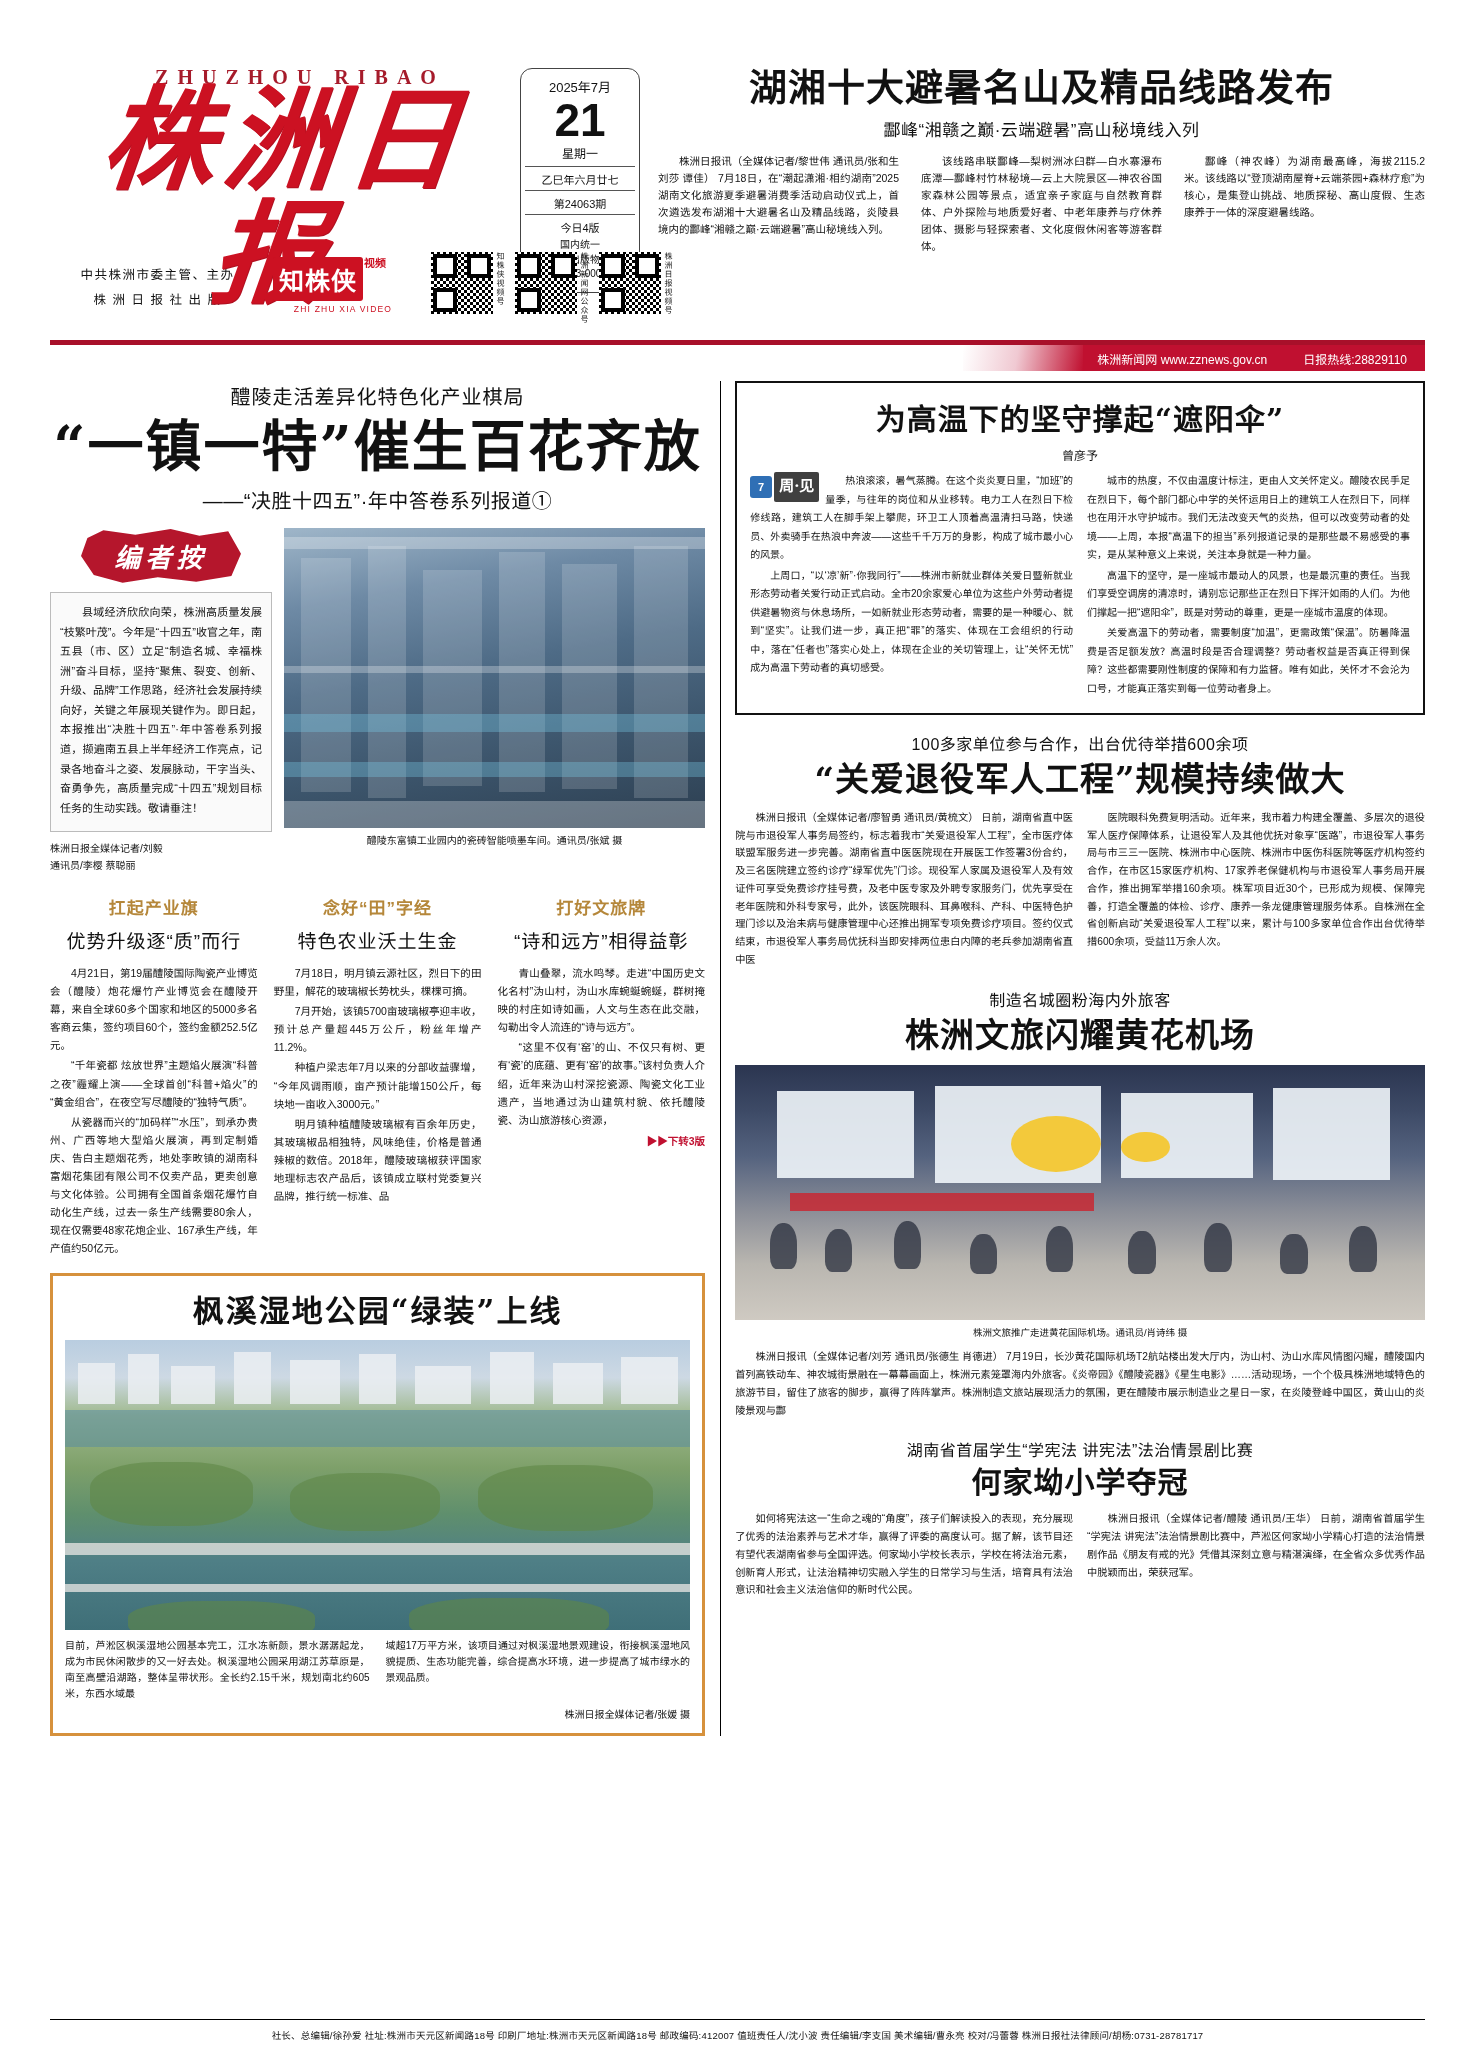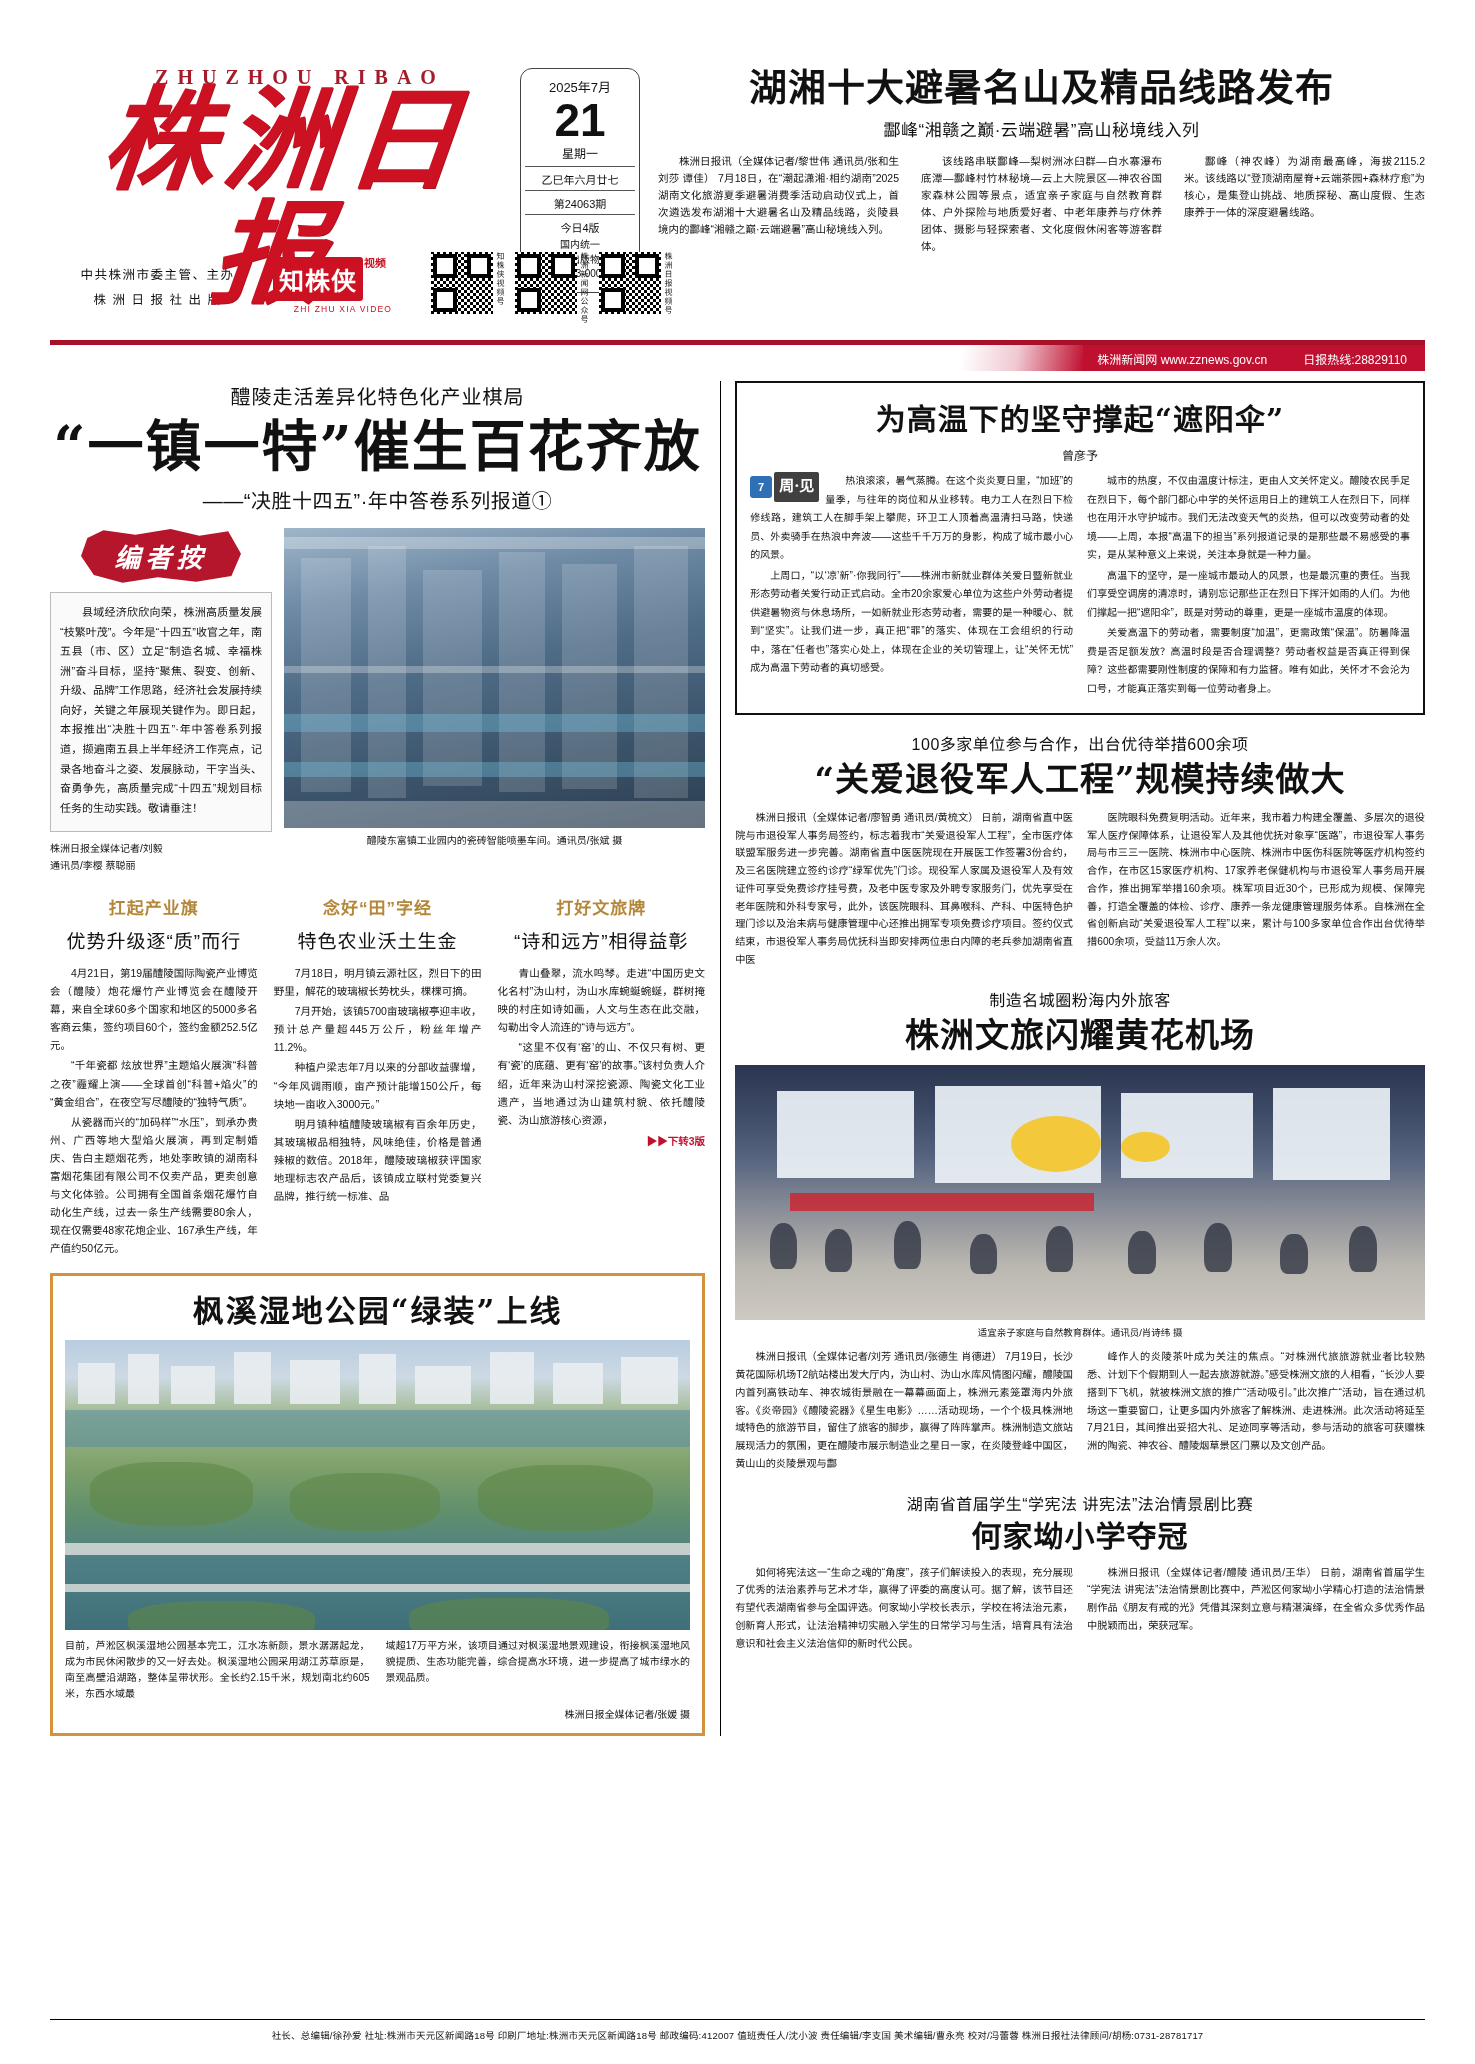--- a/index.html
+++ b/index.html
@@ -403,27 +403,24 @@
         <div class="rp-person" style="left:5%;top:62%;width:4%;height:18%"></div>
         <div class="rp-person" style="left:13%;top:64%;width:4%;height:17%"></div>
         <div class="rp-person" style="left:23%;top:61%;width:4%;height:19%"></div>
         <div class="rp-person" style="left:34%;top:66%;width:4%;height:16%"></div>
         <div class="rp-person" style="left:45%;top:63%;width:4%;height:18%"></div>
         <div class="rp-person" style="left:57%;top:65%;width:4%;height:17%"></div>
         <div class="rp-person" style="left:68%;top:62%;width:4%;height:19%"></div>
         <div class="rp-person" style="left:79%;top:66%;width:4%;height:16%"></div>
         <div class="rp-person" style="left:89%;top:63%;width:4%;height:18%"></div>
       </div>
-      <div class="r-photo-cap">适宜亲子家庭与自然教育群体。通讯员/肖诗纬 摄</div>
+      <div class="r-photo-cap">株洲文旅推广走进黄花国际机场。通讯员/肖诗纬 摄</div>
       <div class="rcols">
         <div class="c">
             <p>株洲日报讯（全媒体记者/刘芳 通讯员/张德生 肖德进） 7月19日，长沙黄花国际机场T2航站楼出发大厅内，沩山村、沩山水库风情图闪耀，醴陵国内首列高铁动车、神农城街景融在一幕幕画面上，株洲元素笼罩海内外旅客。《炎帝园》《醴陵瓷器》《星生电影》……活动现场，一个个极具株洲地域特色的旅游节目，留住了旅客的脚步，赢得了阵阵掌声。株洲制造文旅站展现活力的氛围，更在醴陵市展示制造业之星日一家，在炎陵登峰中国区，黄山山的炎陵景观与酃</p>
-          </div>
-        <div class="c">
-            <p>峰作人的炎陵茶叶成为关注的焦点。“对株洲代旅旅游就业者比较熟悉、计划下个假期到人一起去旅游就游。”感受株洲文旅的人相看，“长沙人要搭到下飞机，就被株洲文旅的推广“活动吸引。”此次推广“活动，旨在通过机场这一重要窗口，让更多国内外旅客了解株洲、走进株洲。此次活动将延至7月21日，其间推出妥招大礼、足迹同享等活动，参与活动的旅客可获赠株洲的陶瓷、神农谷、醴陵烟草景区门票以及文创产品。</p>
           </div>
       </div>
 
       <div class="r-kicker">湖南省首届学生“学宪法 讲宪法”法治情景剧比赛</div>
       <div class="r-head r-head-sm">何家坳小学夺冠</div>
       <div class="rcols">
         <div class="c">
             <p>如何将宪法这一“生命之魂的“角度”，孩子们解读投入的表现，充分展现了优秀的法治素养与艺术才华，赢得了评委的高度认可。据了解，该节目还有望代表湖南省参与全国评选。何家坳小学校长表示，学校在将法治元素，创新育人形式，让法治精神切实融入学生的日常学习与生活，培育具有法治意识和社会主义法治信仰的新时代公民。</p>
           </div>
         <div class="c">

